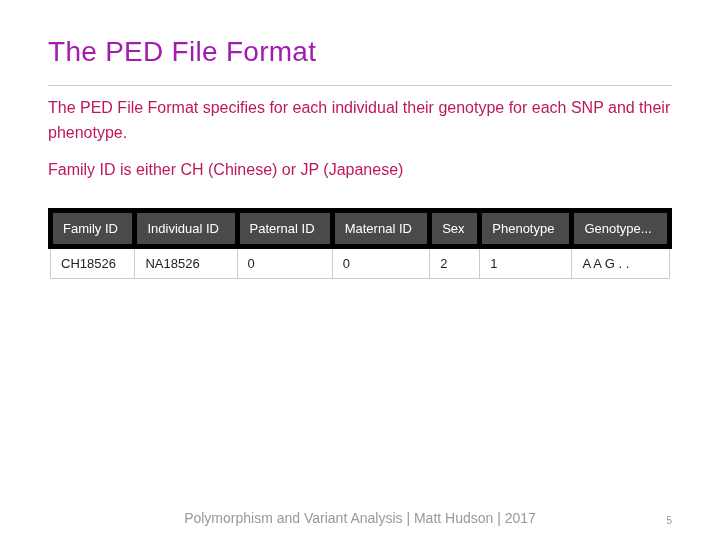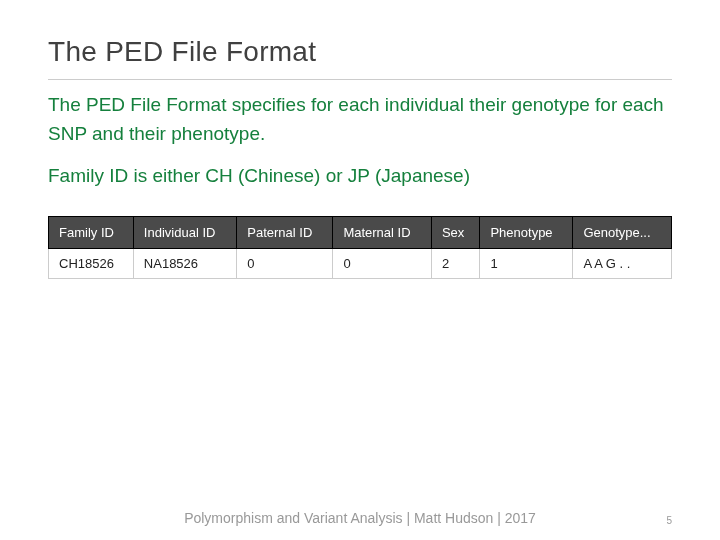--- a/index.html
+++ b/index.html
@@ -15,33 +15,33 @@
       width: 720px;
       height: 540px;
       padding: 36px 48px 28px 48px;
       display: flex;
       flex-direction: column;
       gap: 0;
     }
     .slide-title {
       font-size: 28px;
       font-weight: 300;
-      color: #404040;
-      margin-bottom: 9px;
+      color: #a21caf;
+      margin-bottom: 15px;
       letter-spacing: 0.01em;
     }
     .slide-body {
       flex: 1;
       display: flex;
       flex-direction: column;
       gap: 0;
     }
     .paragraph {
-      font-size: 19px;
-      color: #15803d;
+      font-size: 16px;
+      color: #be185d;
       line-height: 1.55;
       margin-bottom: 12px;
       font-weight: 400;
     }
     .table-section {
       margin-top: 14px;
     }
     table {
       width: 100%;
       border-collapse: collapse;
@@ -49,21 +49,21 @@
     }
     thead tr {
       background: #4a4a4a;
       color: #ffffff;
     }
     thead th {
       padding: 8px 10px;
       text-align: left;
       font-weight: 500;
       font-size: 13px;
-      border: 1px solid #000000;
+      border: 5px solid #000000;
     }
     tbody tr {
       background: #ffffff;
     }
     tbody td {
       padding: 7px 10px;
       font-size: 13px;
       color: #222;
       border: 1px solid #ccc;
       margin-top: 38px;

